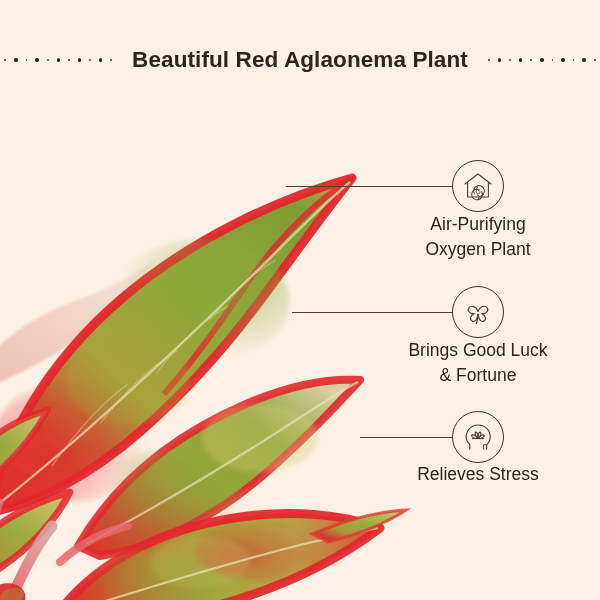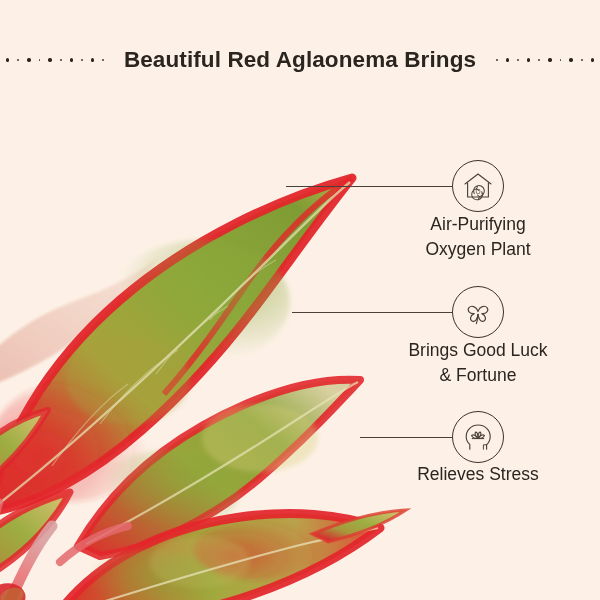--- a/index.html
+++ b/index.html
@@ -252,21 +252,21 @@
         <span class="d small"></span>
         <span class="d big"></span>
         <span class="d small"></span>
         <span class="d big"></span>
         <span class="d small"></span>
         <span class="d big"></span>
         <span class="d small"></span>
         <span class="d big"></span>
         <span class="d small"></span>
       </span>
-    <span id="page-title">Beautiful Red Aglaonema Brings</span>
+    <span id="page-title">Beautiful Red Aglaonema Plant</span>
     <span class="dots" id="dots-right">
         <span class="d small"></span>
         <span class="d big"></span>
         <span class="d small"></span>
         <span class="d big"></span>
         <span class="d small"></span>
         <span class="d big"></span>
         <span class="d small"></span>
         <span class="d big"></span>
         <span class="d small"></span>

